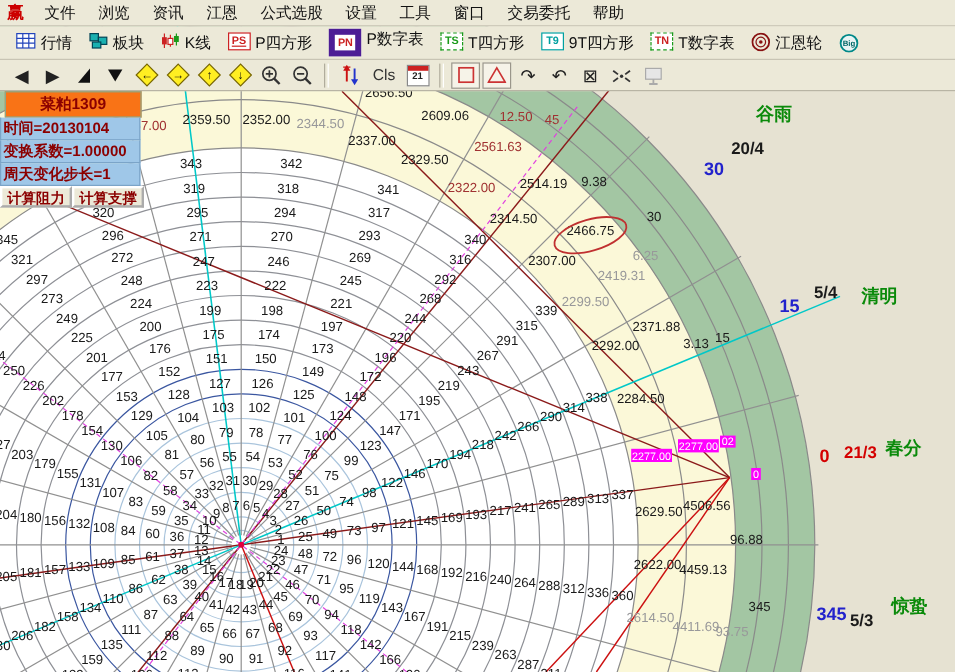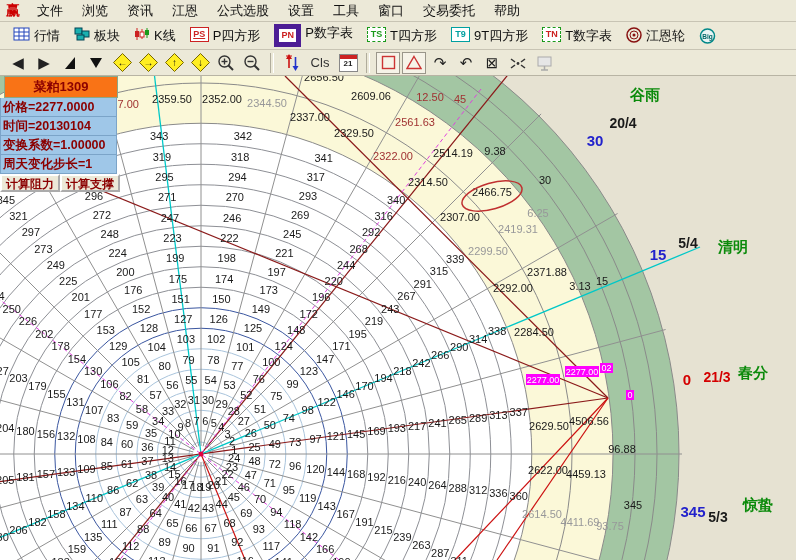--- a/index.html
+++ b/index.html
@@ -596,21 +596,20 @@
     <svg width="17" height="16">
         <rect x="2" y="2" width="13" height="9" fill="#e6e6e6" stroke="#aaa"></rect>
         <line x1="8.5" y1="11" x2="8.5" y2="15" stroke="#aaa" stroke-width="1.5"></line>
         <line x1="5" y1="15" x2="12" y2="15" stroke="#aaa" stroke-width="1.5"></line>
       </svg>
     </span>
 </div>
 
 <div id="infopanel">
   <div id="info-title">菜粕1309</div>
-  <div class="info-row">价格=2277.0000</div>
   <div class="info-row">时间=20130104</div>
   <div class="info-row">变换系数=1.00000</div>
   <div class="info-row">周天变化步长=1</div>
   <div id="info-buttons">
     <span class="info-btn">计算阻力</span>
     <span class="info-btn">计算支撑</span>
   </div>
 </div>
 
 </body></html>

